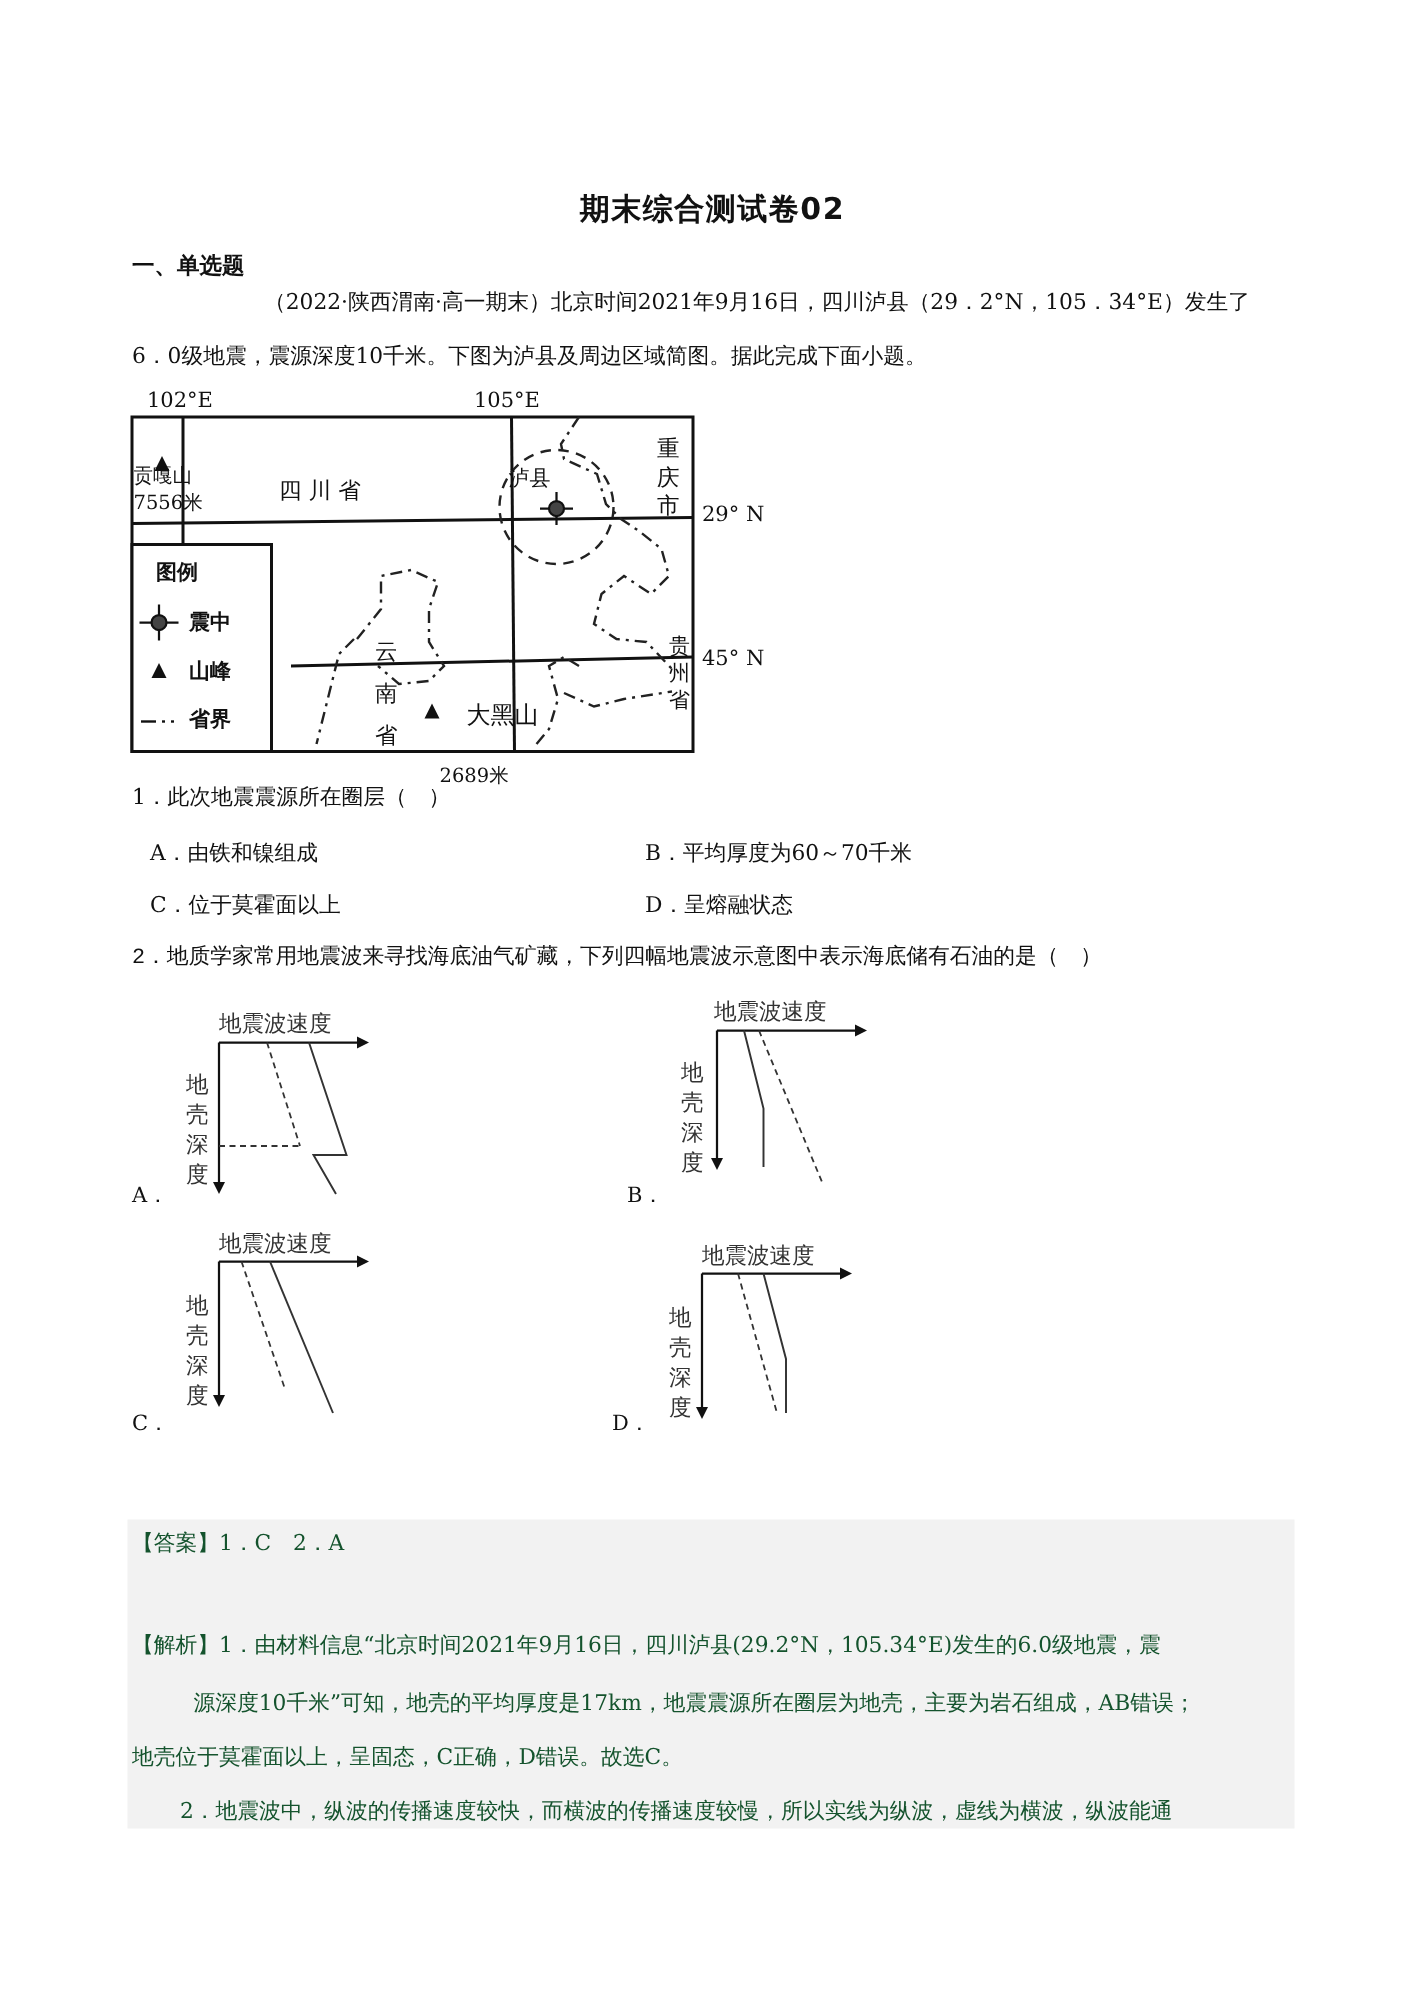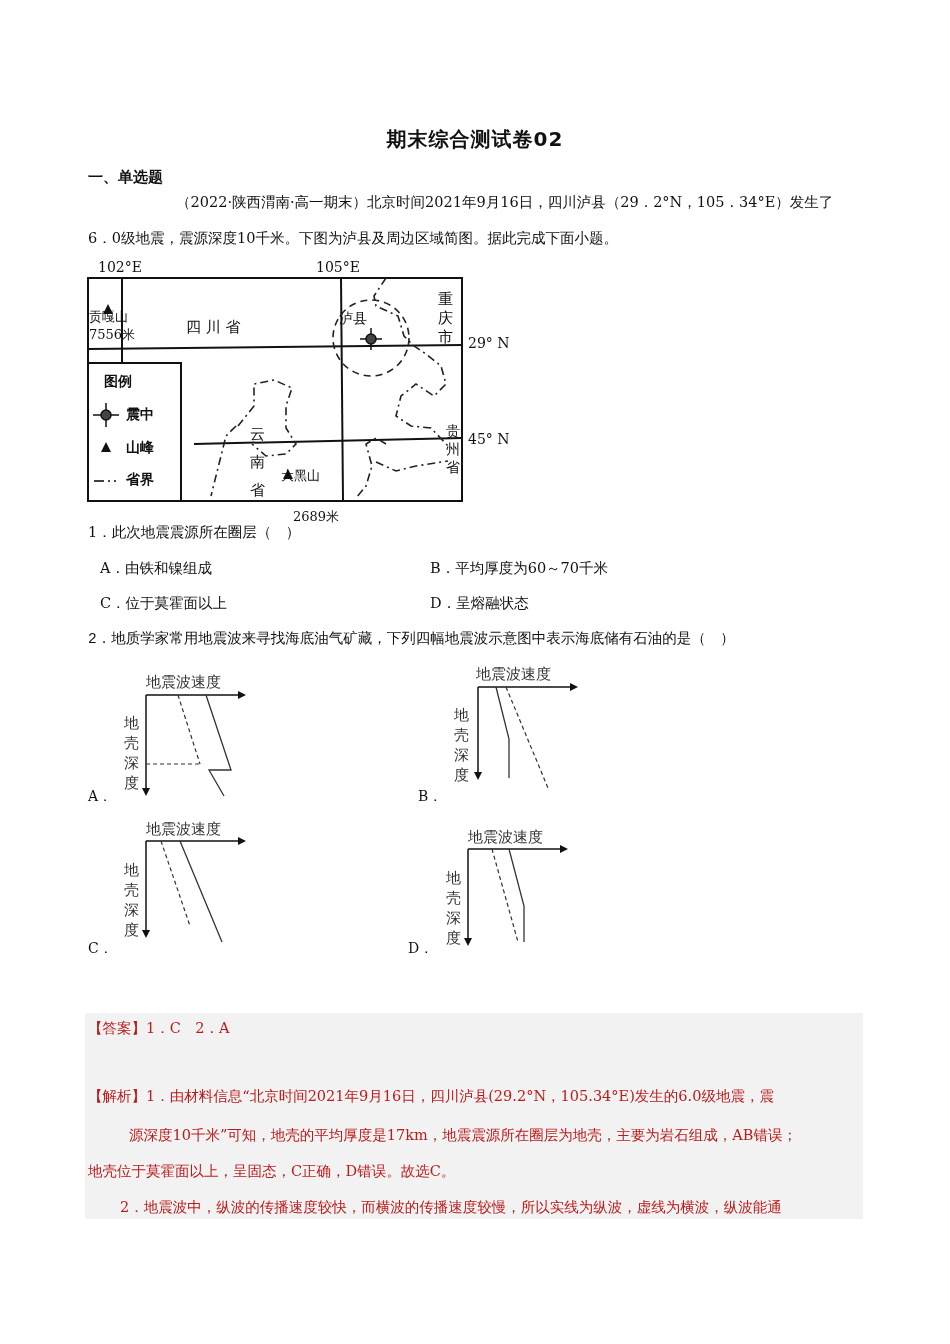--- a/index.html
+++ b/index.html
@@ -7,21 +7,21 @@
          font-family:"DejaVu Serif","Liberation Serif",serif; color:#111; }
   .abs { position:absolute; }
   .title { left:0; width:950px; top:126px; text-align:center; font-size:20px; font-weight:bold;
            font-family:"DejaVu Sans","Liberation Sans",sans-serif; letter-spacing:1px; }
   .section { left:88px; top:168px; font-size:15px; font-weight:bold;
              font-family:"DejaVu Sans","Liberation Sans",sans-serif; }
   .para { font-size:14.5px; line-height:20px; white-space:nowrap; }
   .opt { font-size:14.5px; white-space:nowrap;margin-left:12px; }
   .optlabel { font-size:14px; }
   .answer-box { left:85px; top:1013px; width:778px; height:206px; background:#f2f2f2; }
-  .red { color:#b91c1c; font-size:14.5px; white-space:nowrap; }
+  .red { color:#14532d; font-size:14.5px; white-space:nowrap; }
 </style>
 </head>
 <body>
 
 <div class="abs title">期末综合测试卷02</div>
 <div class="abs section">一、单选题</div>
 
 <div class="abs para" style="left:128px; top:192px;margin-left:48px;">（2022·陕西渭南·高一期末）北京时间2021年9月16日，四川泸县（29．2°N，105．34°E）发生了</div>
 <div class="abs para" style="left:88px; top:228px;">6．0级地震，震源深度10千米。下图为泸县及周边区域简图。据此完成下面小题。</div>
 
@@ -82,21 +82,21 @@
 <div class="abs" style="left:250px; top:420px; font-size:15px; line-height:28px; width:16px; font-family:'DejaVu Sans',sans-serif;">
   <div>云</div>
   <div>南</div>
   <div>省</div>
 </div>
 <div class="abs" style="left:446px; top:422px; font-size:14px; line-height:18px; width:16px; font-family:'DejaVu Sans',sans-serif;">
   <div>贵</div>
   <div>州</div>
   <div>省</div>
 </div>
-<div class="abs" style="left:281px; top:467px; font-size:13px; font-family:'DejaVu Sans',sans-serif;">大黑山</div>
+<div class="abs" style="left:311px; top:467px; font-size:16px; font-family:'DejaVu Sans',sans-serif;">大黑山</div>
 <div class="abs" style="left:293px; top:508px; font-size:13px;">2689米</div>
 <div class="abs" style="left:104px; top:373px; font-size:14px; font-weight:bold; font-family:'DejaVu Sans',sans-serif;">图例</div>
 <div class="abs" style="left:126px; top:406px; font-size:14px; font-weight:bold; font-family:'DejaVu Sans',sans-serif;">震中</div>
 <div class="abs" style="left:126px; top:439px; font-size:14px; font-weight:bold; font-family:Liberation Serif, serif;">山峰</div>
 <div class="abs" style="left:126px; top:471px; font-size:14px; font-weight:bold; font-family:'DejaVu Sans',sans-serif;">省界</div>
 
 <div class="abs para" style="left:88px; top:522px;">1．此次地震震源所在圈层（　）</div>
 <div class="abs opt" style="left:88px; top:559px;">A．由铁和镍组成</div>
 <div class="abs opt" style="left:418px; top:559px;">B．平均厚度为60～70千米</div>
 <div class="abs opt" style="left:88px; top:594px;">C．位于莫霍面以上</div>

